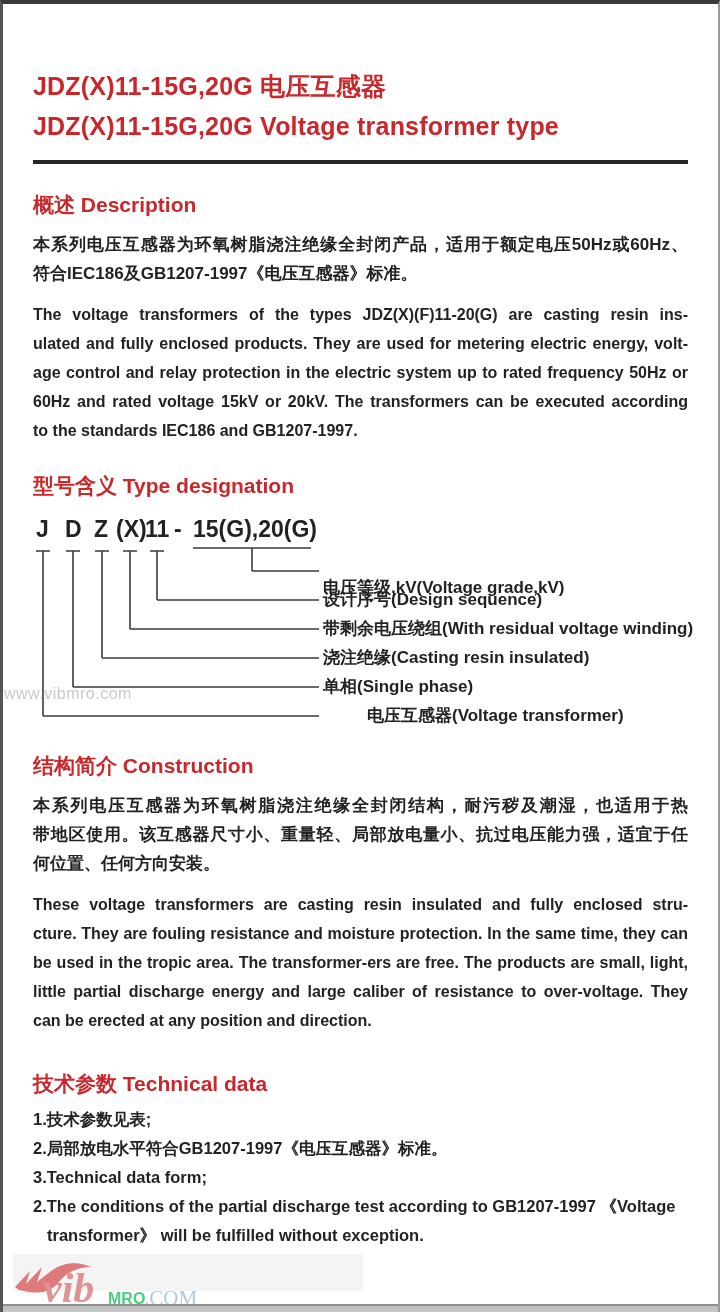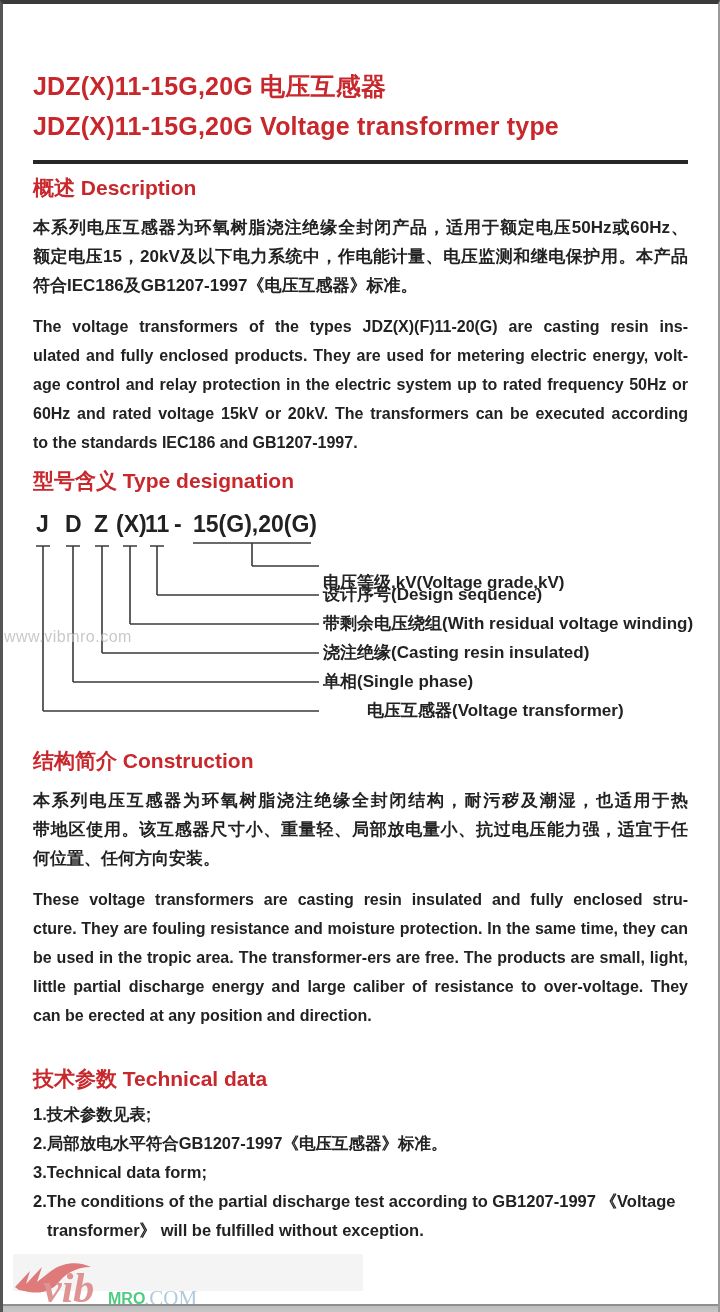--- a/index.html
+++ b/index.html
@@ -36,21 +36,21 @@
     line-height:40px;
     letter-spacing:.2px;
     white-space:nowrap;
   }
   .rule{height:4px;background:var(--rule-black);margin-top:14px;}
   .section-heading{
     color:var(--accent-red);
     font-weight:bold;
     font-size:21px;
     line-height:26px;
-    margin-top:11px;
+    margin-top:28px;
     white-space:nowrap;
   }
   .para{margin-top:12px;font-weight:bold;}
   .para .line{
     line-height:29px;
     white-space:nowrap;
     overflow:hidden;
     text-align:justify;
     text-align-last:justify;
   }
@@ -80,21 +80,21 @@
   .diagram-labels div:nth-of-type(3){top:103px;}
   .diagram-labels div:nth-of-type(4){top:132px;}
   .diagram-labels div:nth-of-type(5){top:161px;}
   .diagram-labels div:nth-of-type(6){top:190px;margin-left:44px;}
   
   .tech-lines{margin-top:8px;font-weight:bold;}
   .tech-lines .line{font-size:16.5px;line-height:29px;white-space:nowrap;overflow:hidden;}
   .tech-lines .line[data-index="5"]{padding-left:14px;}
   
   .wm-side{
-    position:absolute;left:1px;top:624px;z-index:2;
+    position:absolute;left:1px;top:681px;z-index:2;
     font-size:16px;letter-spacing:.5px;
     color:var(--watermark-gray);opacity:.85;white-space:nowrap;
   }
   .wm-box{
     position:absolute;left:10px;top:1250px;width:350px;height:37px;
     background:#ebebeb;opacity:.55;z-index:0;
   }
   .wm-logo{position:absolute;left:10px;top:1252px;z-index:2;opacity:.92;}
   .bottom-strip{
     position:absolute;left:0;right:0;bottom:0;height:8px;z-index:3;
@@ -112,21 +112,20 @@
       <div class="title-line">JDZ(X)11-15G,20G Voltage transformer type</div>
     </div>
 
     <div class="rule"></div>
 
     <div class="section-heading">概述  Description</div>
 
     <div class="para cn">
 
     <div class="line" data-index="0">本系列电压互感器为环氧树脂浇注绝缘全封闭产品，适用于额定电压50Hz或60Hz、</div>
-        <div class="line" data-index="1">额定电压15，20kV及以下电力系统中，作电能计量、电压监测和继电保护用。本产品</div>
         <div class="line" data-index="2">符合IEC186及GB1207-1997《电压互感器》标准。</div>
       </div>
 
     <div class="para en">
 
     <div class="line" data-index="0">The voltage transformers of the types JDZ(X)(F)11-20(G) are casting resin ins-</div>
         <div class="line" data-index="1">ulated and fully enclosed products. They are used for metering electric energy, volt-</div>
         <div class="line" data-index="2">age control and relay protection in the electric system up to rated frequency 50Hz or</div>
         <div class="line" data-index="3">60Hz and rated voltage 15kV or 20kV. The transformers can be executed according</div>
         <div class="line" data-index="4">to the standards IEC186 and GB1207-1997.</div>

